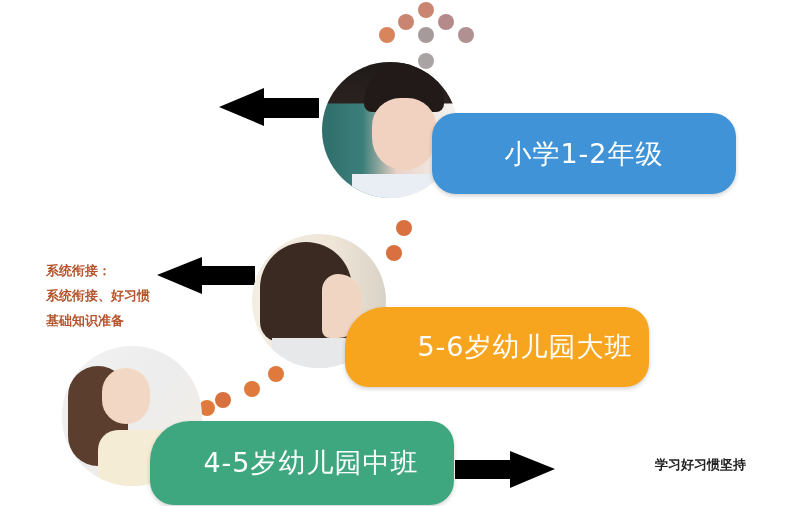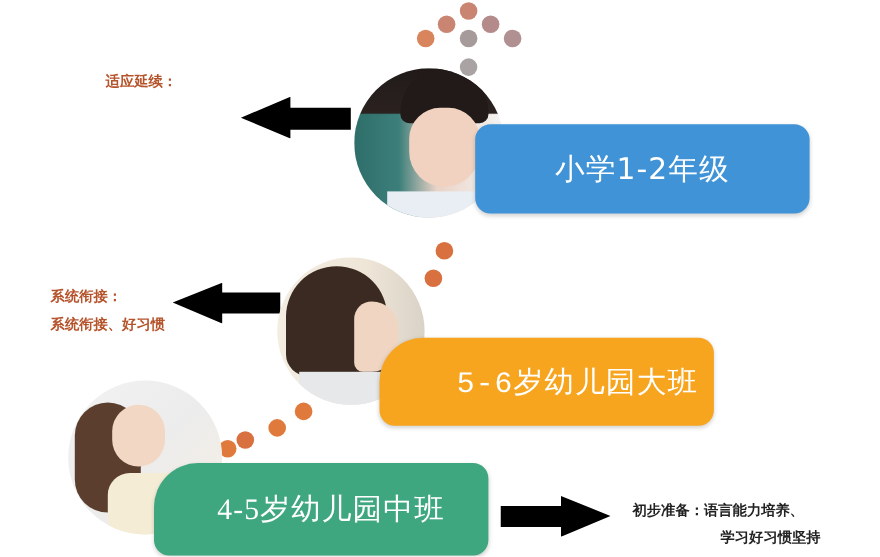--- a/index.html
+++ b/index.html
@@ -5,21 +5,21 @@
     html, body { margin: 0; padding: 0; }
     body {
       width: 800px; height: 506px; position: relative; overflow: hidden;
       background: #ffffff;
       font-family: "DejaVu Sans", "Liberation Sans", sans-serif;
     }
     .abs { position: absolute; }
     .dot { position: absolute; border-radius: 50%; width: 16px; height: 16px; }
     .photo { position: absolute; border-radius: 50%; overflow: hidden; }
     .stage-box {
-      position: absolute; border-radius: 14px; color: #ffffff;
+      position: absolute; border-radius: 24px; color: #ffffff;
       display: flex; align-items: center; justify-content: center;
       font-size: 27px; letter-spacing: 1px;
       box-shadow: 0 2px 4px rgba(0,0,0,0.18);
     }
     .note { position: absolute; font-size: 13px; line-height: 25px; color: #b5532b; font-weight: bold; }
     .note .line { display: block; white-space: nowrap; }
     .note-dark { color: #222222; }
     .arrow { position: absolute; }
   </style>
 </head>
@@ -35,57 +35,56 @@
 
 <div class="dot" style="left:396px;top:220px;background:#d8703f;"></div>
 <div class="dot" style="left:386px;top:245px;background:#d8703f;"></div>
 
 <div class="dot" style="left:268px;top:366px;background:#e07a3c;"></div>
 <div class="dot" style="left:244px;top:381px;background:#e07a3c;"></div>
 <div class="dot" style="left:215px;top:392px;background:#d8703f;"></div>
 <div class="dot" style="left:199px;top:400px;background:#e07a3c;"></div>
 
 <div class="note" style="left:96px;top:62px;">
-  <span class="line">适应延续：</span>
 </div>
 <svg class="arrow" style="left:219px;top:88px;" width="100" height="38" viewBox="0 0 100 38">
   <polygon points="0,19 45,0 45,10 100,10 100,30 45,30 45,38" fill="#000"></polygon>
 </svg>
 <div class="photo" style="left:322px;top:62px;width:136px;height:136px;background: radial-gradient(circle at 60% 45%, #f2d3c0 0 22%, transparent 23%), linear-gradient(180deg, #1f1a18 0%, #2b2220 30%, transparent 31%), linear-gradient(90deg, #2f6e6a 0%, #3c7f7a 30%, #ead2c6 55%, #f5f5f5 100%);">
   <div class="abs" style="left:42px;top:0;width:80px;height:50px;border-radius:40px 40px 8px 8px;background:#211a18;"></div>
   <div class="abs" style="left:50px;top:36px;width:64px;height:72px;border-radius:30px 30px 34px 34px;background:#f1d2c0;"></div>
   <div class="abs" style="left:30px;top:112px;width:100px;height:30px;background:#e8eef4;"></div>
 </div>
 <div class="stage-box" style="left:432px;top:113px;width:304px;height:81px;background:#3f93d6;">
   <span>小学1-2年级</span>
 </div>
 
 <div class="note" style="left:46px;top:258px;">
   <span class="line">系统衔接：</span>
   <span class="line">系统衔接、好习惯</span>
+  <span class="line">基础知识准备</span>
 </div>
 <svg class="arrow" style="left:157px;top:257px;" width="98" height="37" viewBox="0 0 98 37">
   <polygon points="0,18 45,0 45,9 98,9 98,28 45,28 45,37" fill="#000"></polygon>
 </svg>
 <div class="photo" style="left:252px;top:234px;width:134px;height:134px;background: linear-gradient(90deg, #f3ede2 0%, #efe6d8 60%, #d9d2c6 100%);">
   <div class="abs" style="left:8px;top:8px;width:92px;height:100px;border-radius:46px 46px 10px 20px;background:#3a2a22;"></div>
   <div class="abs" style="left:70px;top:40px;width:40px;height:64px;border-radius:20px 30px 30px 10px;background:#f0d6c2;"></div>
   <div class="abs" style="left:20px;top:104px;width:90px;height:34px;background:#e6e8ea;"></div>
 </div>
 <div class="stage-box" style="left:345px;top:307px;width:304px;height:80px;background:#f7a51f;border-top-left-radius:40px;">
-  <span style="margin-left:56px;font-family:Liberation Mono, monospace;">5-6岁幼儿园大班</span>
+  <span style="margin-left:56px;">5-6岁幼儿园大班</span>
 </div>
 
 <div class="photo" style="left:62px;top:346px;width:140px;height:140px;background: linear-gradient(135deg, #f2f2f2 0%, #ececec 50%, #f7f0e4 100%);">
   <div class="abs" style="left:6px;top:20px;width:60px;height:100px;border-radius:30px;background:#5b3e2e;"></div>
   <div class="abs" style="left:40px;top:22px;width:48px;height:56px;border-radius:24px;background:#f2d8c4;"></div>
   <div class="abs" style="left:36px;top:84px;width:90px;height:60px;border-radius:20px;background:#f5ecd6;"></div>
 </div>
-<div class="stage-box" style="left:140px;top:421px;width:304px;height:84px;background:#3ea77f;border-top-left-radius:40px;font-family:Liberation Serif, serif;">
+<div class="stage-box" style="left:150px;top:421px;width:304px;height:84px;background:#3ea77f;border-top-left-radius:40px;">
   <span style="margin-left:18px;">4-5岁幼儿园中班</span>
 </div>
 <svg class="arrow" style="left:455px;top:451px;" width="100" height="37" viewBox="0 0 100 37">
   <polygon points="100,18 55,0 55,9 0,9 0,28 55,28 55,37" fill="#000"></polygon>
 </svg>
 <div class="note note-dark" style="left:575px;top:452px;">
-  <span class="line">初步准备：语言能力培养、</span>
   <span class="line" style="padding-left:80px;">学习好习惯坚持</span>
 </div>
 
 </body></html>

